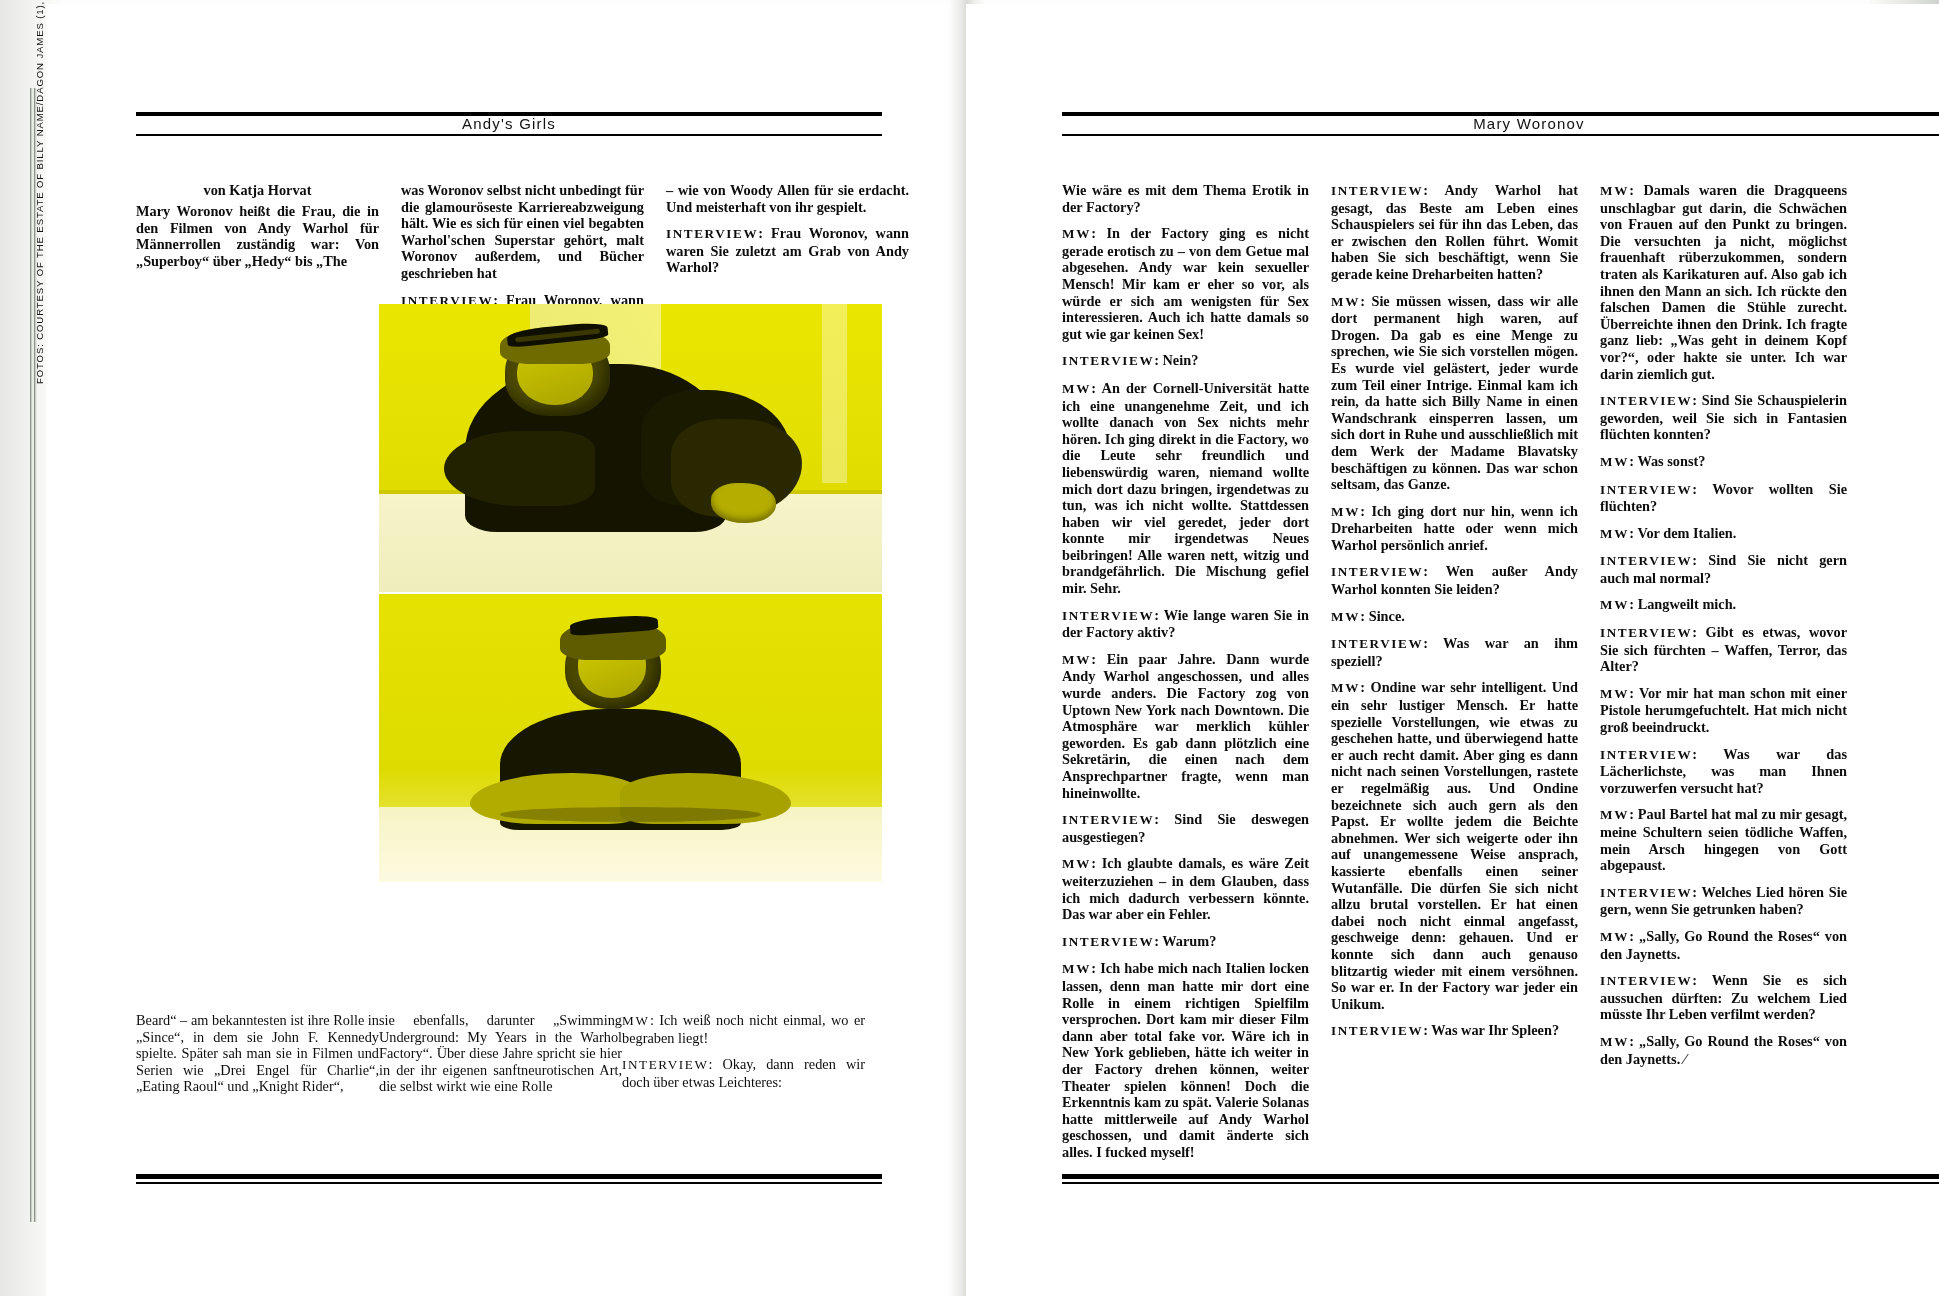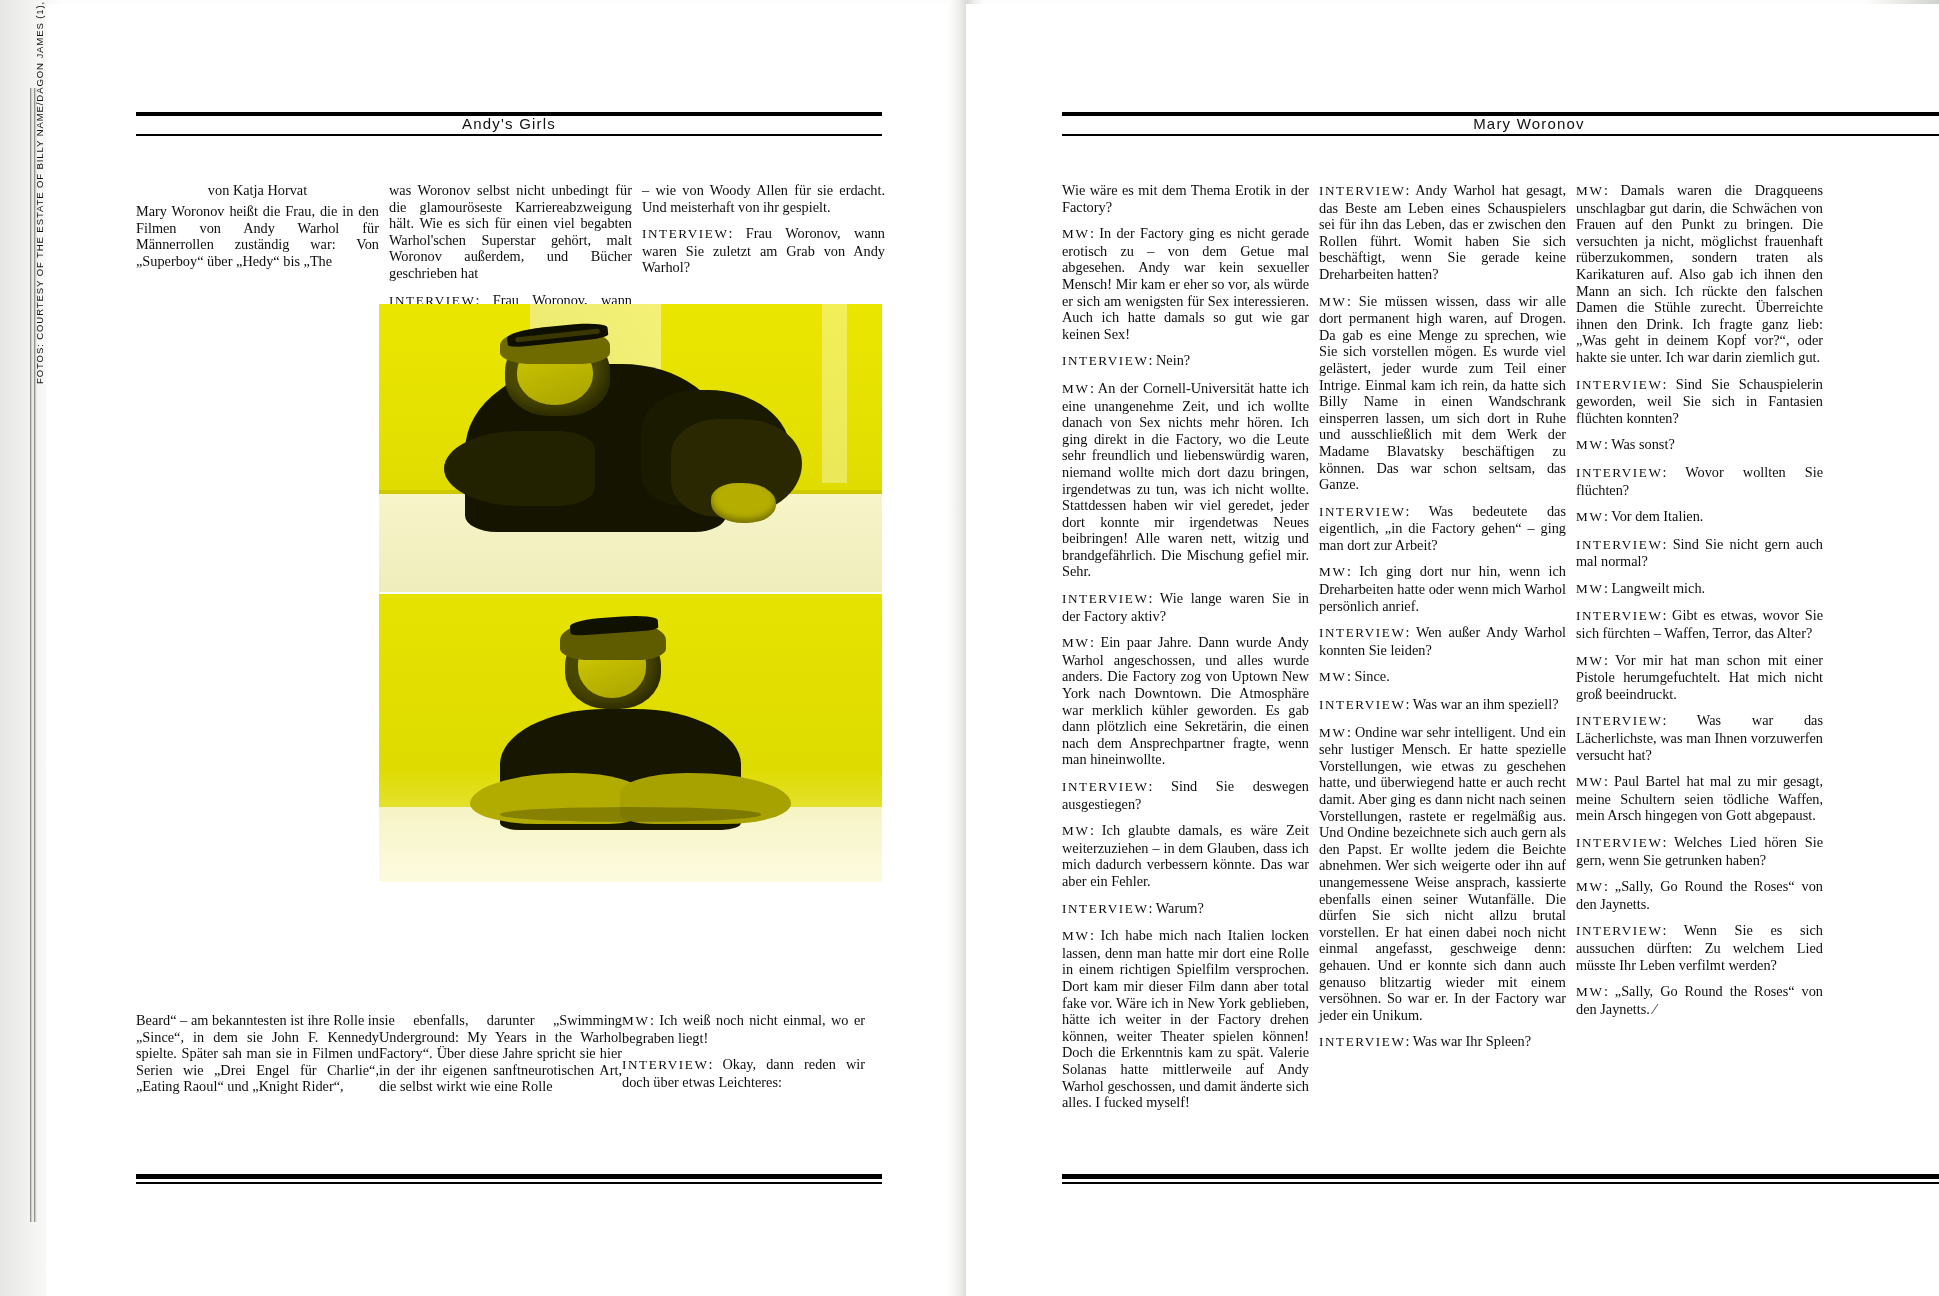--- a/index.html
+++ b/index.html
@@ -95,21 +95,22 @@
     line-height: 18px;
   }
 
   
   .cols {
     position: absolute;
     left: 90px;
     right: 84px;
     top: 178px;
     display: flex;
-    gap: 10px;
+    gap: 22px;
+    font-weight: bold;
   }
   .col {
     width: 243px;
     flex: 0 0 243px;
   }
   .page.right .cols { left: 96px; right: 86px; top: 178px; }
   .page.right .col  { width: 247px; flex: 0 0 247px; }
 
   p {
     margin: 0 0 10px 0;
@@ -419,21 +420,20 @@
           <p class="q"><span class="speaker">INTERVIEW</span><span>: </span><span>Wie lange waren Sie in der Factory aktiv?</span></p>
           <p class="q"><span class="speaker mw">MW</span><span>: </span><span>Ein paar Jahre. Dann wurde Andy Warhol angeschossen, und alles wurde anders. Die Factory zog von Uptown New York nach Downtown. Die Atmosphäre war merklich kühler geworden. Es gab dann plötzlich eine Sekretärin, die einen nach dem Ansprechpartner fragte, wenn man hineinwollte.</span></p>
           <p class="q"><span class="speaker">INTERVIEW</span><span>: </span><span>Sind Sie deswegen ausgestiegen?</span></p>
           <p class="q"><span class="speaker mw">MW</span><span>: </span><span>Ich glaubte damals, es wäre Zeit weiterzuziehen – in dem Glauben, dass ich mich dadurch verbessern könnte. Das war aber ein Fehler.</span></p>
           <p class="q"><span class="speaker">INTERVIEW</span><span>: </span><span>Warum?</span></p>
           <p class="q"><span class="speaker mw">MW</span><span>: </span><span>Ich habe mich nach Italien locken lassen, denn man hatte mir dort eine Rolle in einem richtigen Spielfilm versprochen. Dort kam mir dieser Film dann aber total fake vor. Wäre ich in New York geblieben, hätte ich weiter in der Factory drehen können, weiter Theater spielen können! Doch die Erkenntnis kam zu spät. Valerie Solanas hatte mittlerweile auf Andy Warhol geschossen, und damit änderte sich alles. I fucked myself!</span></p>
         </div>
       <div class="col" id="rcol1">
           <p class="q first"><span class="speaker">INTERVIEW</span><span>: </span><span>Andy Warhol hat gesagt, das Beste am Leben eines Schauspielers sei für ihn das Leben, das er zwischen den Rollen führt. Womit haben Sie sich beschäftigt, wenn Sie gerade keine Dreharbeiten hatten?</span></p>
           <p class="q"><span class="speaker mw">MW</span><span>: </span><span>Sie müssen wissen, dass wir alle dort permanent high waren, auf Drogen. Da gab es eine Menge zu sprechen, wie Sie sich vorstellen mögen. Es wurde viel gelästert, jeder wurde zum Teil einer Intrige. Einmal kam ich rein, da hatte sich Billy Name in einen Wandschrank einsperren lassen, um sich dort in Ruhe und ausschließlich mit dem Werk der Madame Blavatsky beschäftigen zu können. Das war schon seltsam, das Ganze.</span></p>
-          <p class="q"><span class="speaker">INTERVIEW</span><span>: </span><span>Was bedeutete das eigentlich, „in die Factory gehen“ – ging man dort zur Arbeit?</span></p>
           <p class="q"><span class="speaker mw">MW</span><span>: </span><span>Ich ging dort nur hin, wenn ich Dreharbeiten hatte oder wenn mich Warhol persönlich anrief.</span></p>
           <p class="q"><span class="speaker">INTERVIEW</span><span>: </span><span>Wen außer Andy Warhol konnten Sie leiden?</span></p>
           <p class="q"><span class="speaker mw">MW</span><span>: </span><span>Since.</span></p>
           <p class="q"><span class="speaker">INTERVIEW</span><span>: </span><span>Was war an ihm speziell?</span></p>
           <p class="q"><span class="speaker mw">MW</span><span>: </span><span>Ondine war sehr intelligent. Und ein sehr lustiger Mensch. Er hatte spezielle Vorstellungen, wie etwas zu geschehen hatte, und überwiegend hatte er auch recht damit. Aber ging es dann nicht nach seinen Vorstellungen, rastete er regelmäßig aus. Und Ondine bezeichnete sich auch gern als den Papst. Er wollte jedem die Beichte abnehmen. Wer sich weigerte oder ihn auf unangemessene Weise ansprach, kassierte ebenfalls einen seiner Wutanfälle. Die dürfen Sie sich nicht allzu brutal vorstellen. Er hat einen dabei noch nicht einmal angefasst, geschweige denn: gehauen. Und er konnte sich dann auch genauso blitzartig wieder mit einem versöhnen. So war er. In der Factory war jeder ein Unikum.</span></p>
           <p class="q"><span class="speaker">INTERVIEW</span><span>: </span><span>Was war Ihr Spleen?</span></p>
         </div>
       <div class="col" id="rcol2">
           <p class="q first"><span class="speaker mw">MW</span><span>: </span><span>Damals waren die Dragqueens unschlagbar gut darin, die Schwächen von Frauen auf den Punkt zu bringen. Die versuchten ja nicht, möglichst frauenhaft rüberzukommen, sondern traten als Karikaturen auf. Also gab ich ihnen den Mann an sich. Ich rückte den falschen Damen die Stühle zurecht. Überreichte ihnen den Drink. Ich fragte ganz lieb: „Was geht in deinem Kopf vor?“, oder hakte sie unter. Ich war darin ziemlich gut.</span></p>
           <p class="q"><span class="speaker">INTERVIEW</span><span>: </span><span>Sind Sie Schauspielerin geworden, weil Sie sich in Fantasien flüchten konnten?</span></p>

